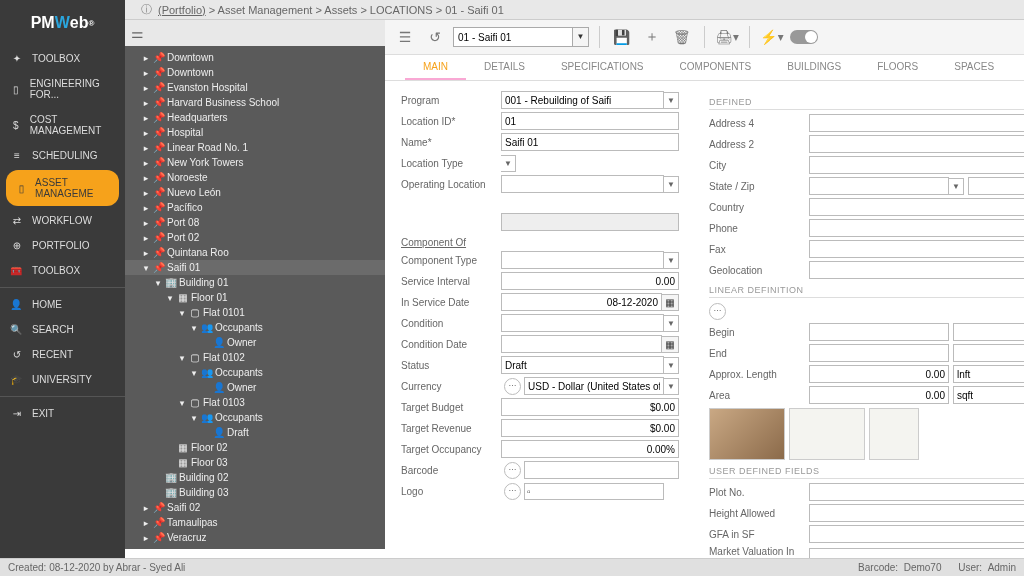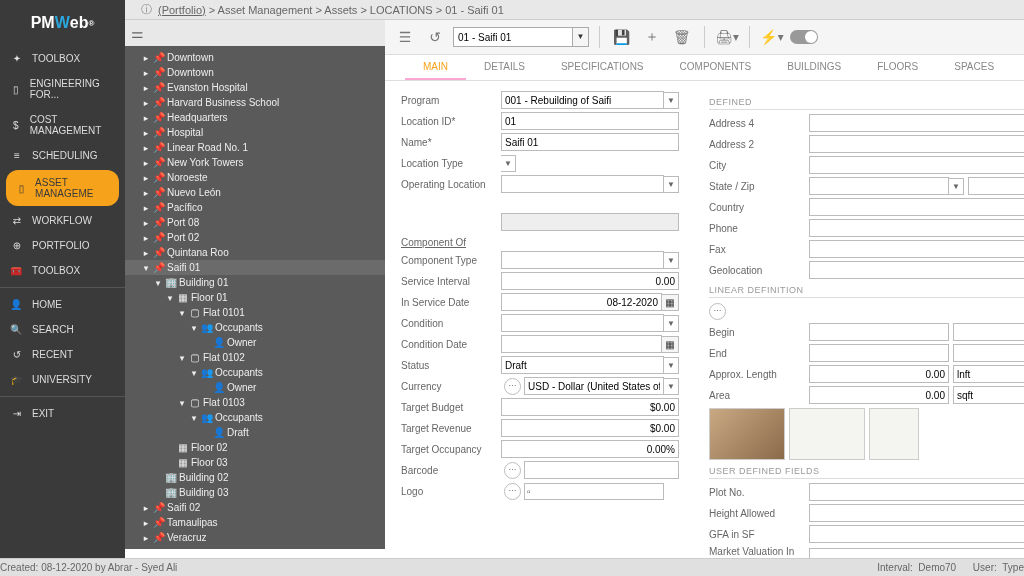--- a/index.html
+++ b/index.html
@@ -41,21 +41,21 @@
 .finput.ro { background: #eee; }
 .finput.num { text-align: right; }
 .fdd { width: 15px; height: 17px; border: 1px solid #bbb; border-left: none; text-align: center; line-height: 15px; cursor: pointer; font-size: 8px; color: #666; }
 .fcal { width: 17px; height: 17px; border: 1px solid #bbb; border-left: none; text-align: center; line-height: 15px; cursor: pointer; font-size: 10px; background: #f5f5f5; }
 .fopts { width: 17px; height: 17px; border: 1px solid #bbb; border-radius: 50%; text-align: center; line-height: 13px; margin-left: 3px; cursor: pointer; font-size: 8px; color: #666; }
 .section-hdr { color: #999; font-size: 9px; letter-spacing: 0.5px; margin: 6px 0 4px; border-bottom: 1px solid #ddd; padding-bottom: 2px; display: flex; justify-content: space-between; }
 .imgs { display: flex; gap: 4px; margin-top: 4px; }
 .thumb { width: 76px; height: 52px; border: 1px solid #ccc; background: linear-gradient(135deg,#c9a884,#8b6a4a); }
 .thumb.plan { background: #f4f4f0; }
 .thumb.sm { width: 50px; }
-.statusbar { height: 18px; background: #e0e0e0; border-top: 1px solid #ccc; display: flex; align-items: center; padding: 0 0; font-size: 10px; color: #666; justify-content: space-between; }
+.statusbar { height: 18px; background: #e0e0e0; border-top: 1px solid #ccc; display: flex; align-items: center; padding: 0 8px; font-size: 10px; color: #666; justify-content: space-between; }
 .toggle { width: 28px; height: 14px; background: #999; border-radius: 7px; position: relative; cursor: pointer; }
 .toggle::after { content:''; position: absolute; width: 12px; height: 12px; background:#fff; border-radius: 50%; top:1px; right:1px; }
 .logo-placeholder { width: 140px; height: 17px; border: 1px solid #bbb; display: flex; align-items: center; justify-content: flex-start; padding-left: 2px; }
 </style>
 </head>
 <body>
 
 <div class="app">
   <div class="logo-area">
     <span>PM</span>
@@ -510,18 +510,18 @@
               <input class="finput num" value="0.00" style="">
             </div>
 
         </div>
       </div>
     </div>
   </div>
   <div class="statusbar">
     <span>Created:  08-12-2020 by Abrar - Syed Ali</span>
     <span>
-      <span>Interval:</span> &nbsp;<span>Demo70</span>
+      <span>Barcode:</span> &nbsp;<span>Demo70</span>
       &nbsp;&nbsp;&nbsp;&nbsp;
-      <span>User:</span> &nbsp;<span>Type</span>
+      <span>User:</span> &nbsp;<span>Admin</span>
     </span>
   </div>
 </div>
 
 </body></html>

